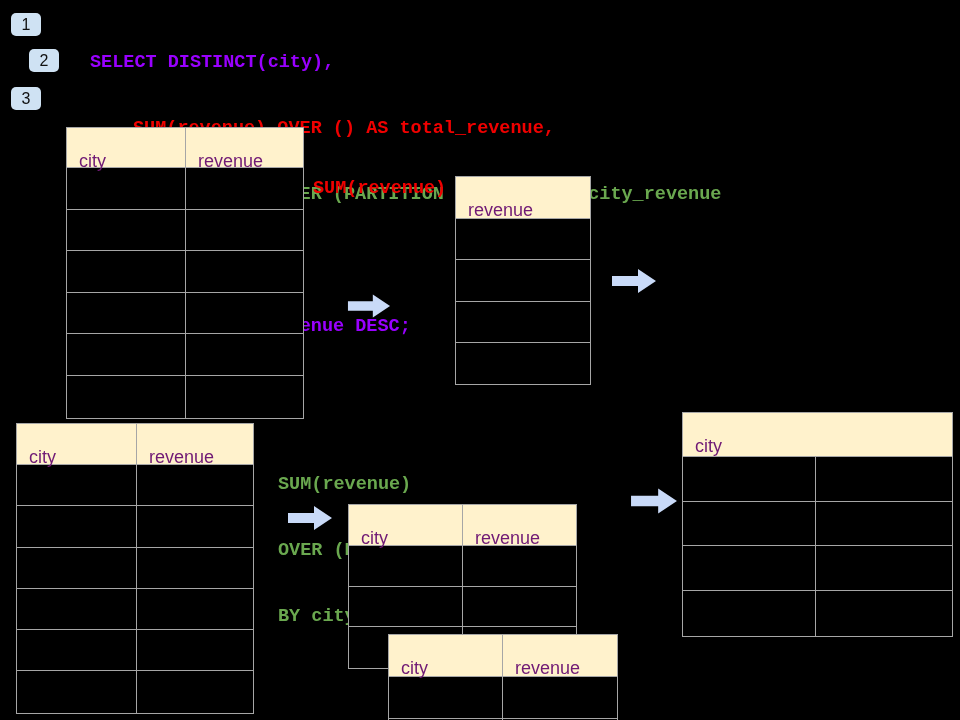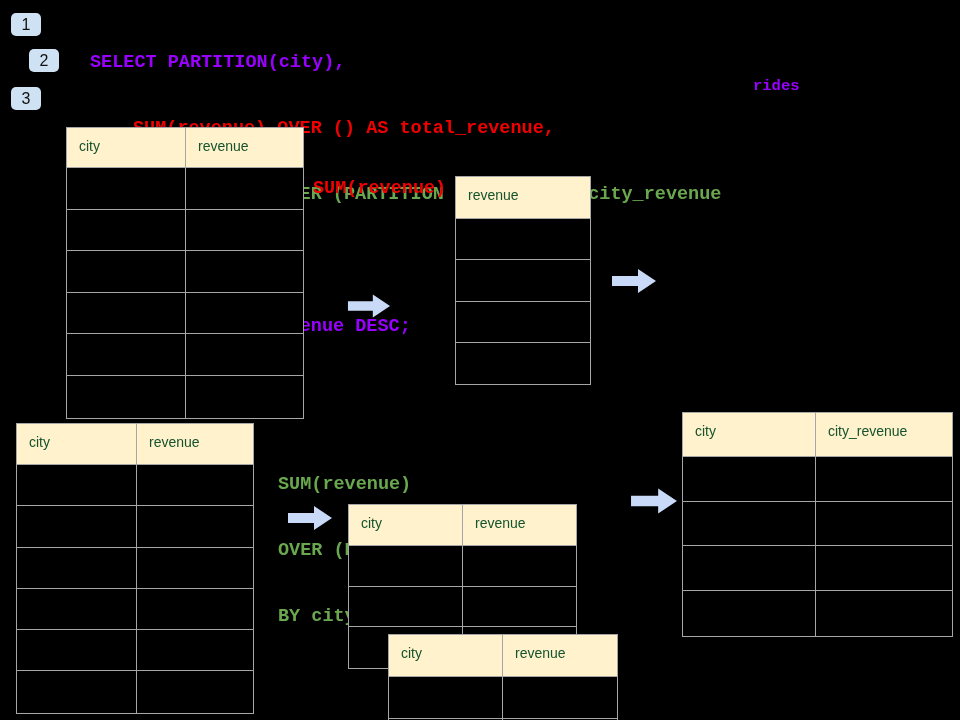--- a/index.html
+++ b/index.html
@@ -37,46 +37,45 @@
   .tbl {
     position:absolute; background:#000;
     border:1px solid #a6a6a6;
   }
   .trow { display:flex; border-bottom:1px solid #a6a6a6; }
   .trow:last-child { border-bottom:none; }
   .hdr  { background:#fff2cc; }
   .tcell { border-right:1px solid #a6a6a6; height:100%; }
   .tcell:last-child { border-right:none; }
   .hdr .tcell {
-    color:#14532d; font-size:14px;
-    padding:10px 0 0 12px;
+    color:#701a75; font-size:18px;
+    padding:23px 0 0 12px;
   }
 
   
   .arrow { position:absolute; }
 </style>
 </head>
 <body>
 
 <div id="slide">
 
   <div class="badge" style="left:11px; top:13px;">1</div>
   <div class="badge" style="left:29px; top:49px;">2</div>
   <div class="badge" style="left:11px; top:87px;">3</div>
 
   <div class="code" style="left:90px; top:8px;">
-    <div class="ind0" data-color="purple">SELECT PARTITION(city),</div>
+    <div class="ind0" data-color="purple">SELECT DISTINCT(city),</div>
     <div class="ind4" data-color="red">SUM(revenue) OVER () AS total_revenue,</div>
     <div class="ind4" data-color="green">SUM(revenue) OVER (PARTITION BY city) as city_revenue</div>
     <div class="ind2" data-color="purple">FROM rides</div>
     <div class="ind2" data-color="purple">ORDER by city_revenue DESC;</div>
   </div>
 
   <div class="code code-sm" style="left:753px; top:31px;">
-    <div data-color="purple">rides</div>
   </div>
 
   <div class="code" style="left:313px; top:134px; line-height:22px;">
     <div data-color="red">SUM(revenue)</div>
   </div>
 
   <div class="code" style="left:278px; top:430px;">
     <div data-color="green">SUM(revenue)</div>
     <div data-color="green">OVER (PARTITION</div>
     <div data-color="green">BY city)</div>
@@ -216,21 +215,20 @@
 
   <div class="arrow" style="left:630px; top:487px;">
     <svg width="48" height="28" viewBox="0 0 46 26">
         <path d="M1 8 H27 V1 L45 13 L27 25 V18 H1 Z" fill="#c9daf8"></path>
       </svg>
   </div>
 
   <div class="tbl" style="left:682px; top:412px; width:271px;">
     <div class="trow hdr" style="height:44px;">
       <div class="tcell" style="width:133px;">city</div>
-      <div class="tcell" style="width:136px;">city_revenue</div>
     </div>
     <div class="trow" style="height:44.7px;">
         <div class="tcell" style="width:133px;"></div>
         <div class="tcell" style="width:136px;"></div>
       </div>
     <div class="trow" style="height:44.7px;">
         <div class="tcell" style="width:133px;"></div>
         <div class="tcell" style="width:136px;"></div>
       </div>
     <div class="trow" style="height:44.7px;">

